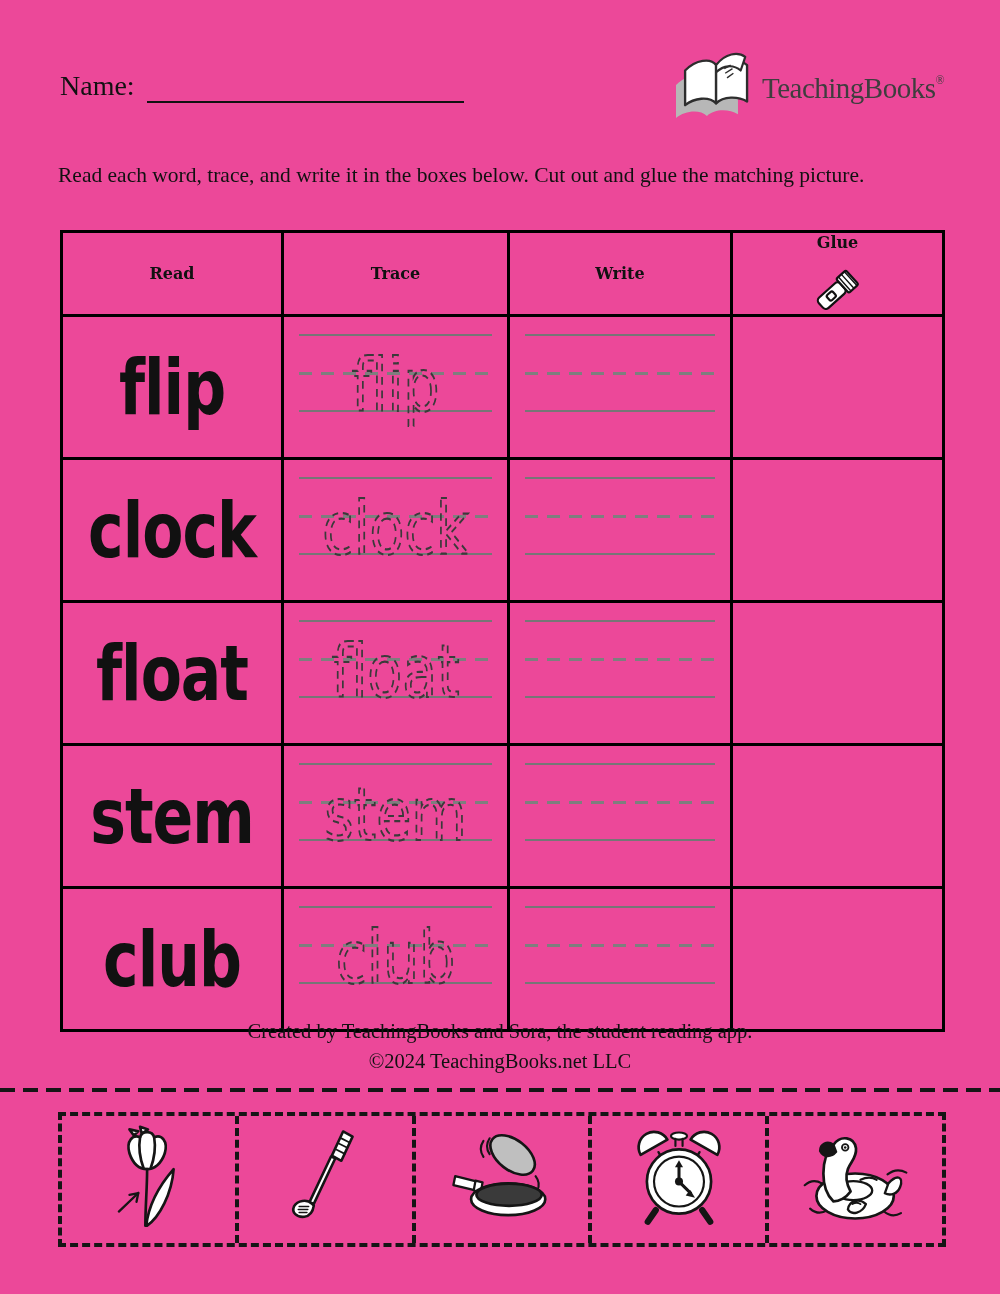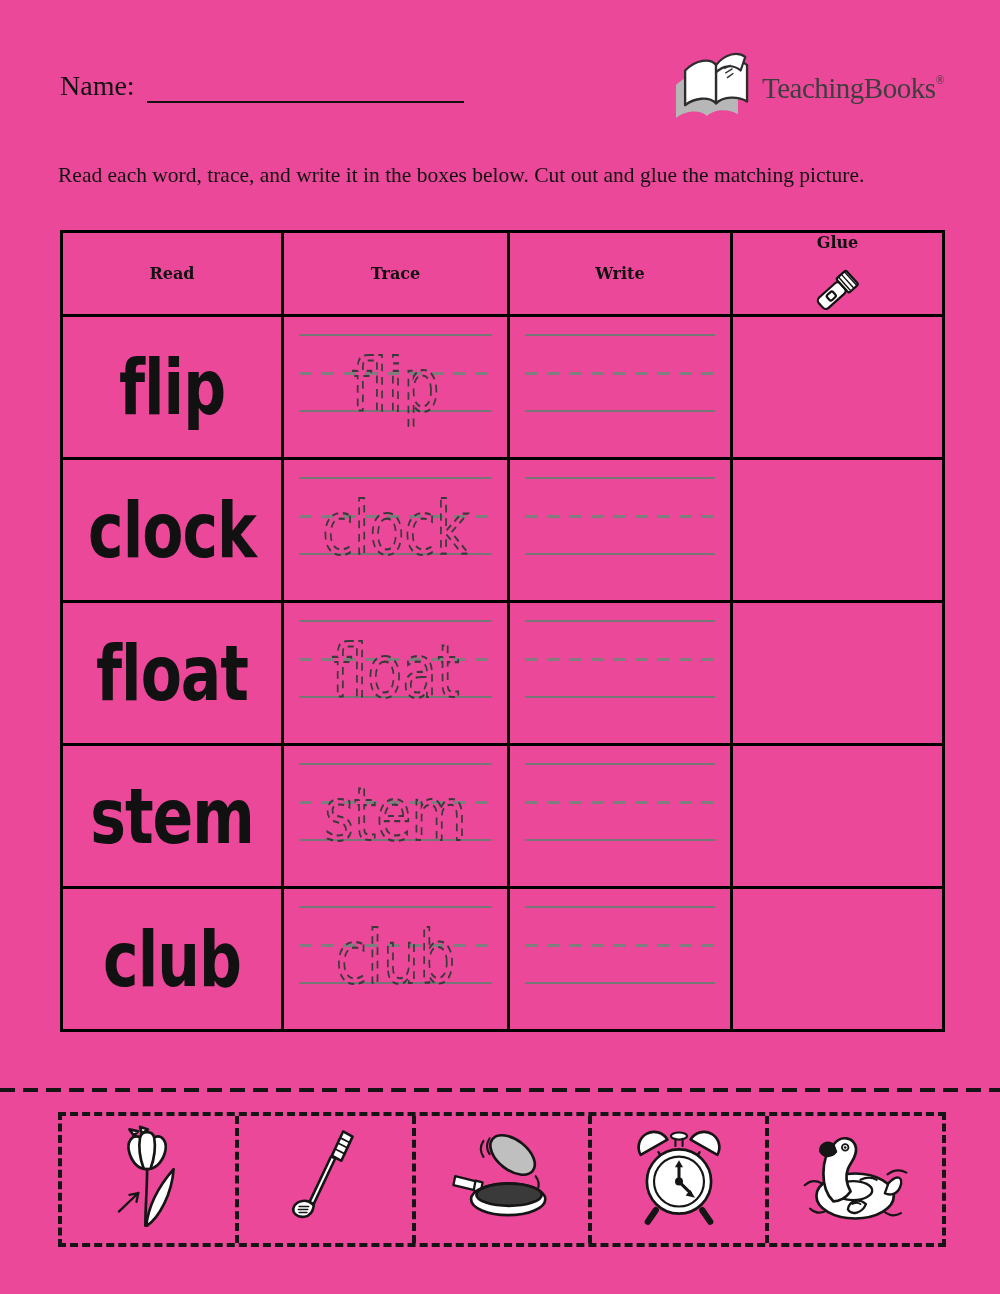--- a/index.html
+++ b/index.html
@@ -216,20 +216,24 @@
           <div class="gl top"></div>
           <div class="gl mid"></div>
           <div class="gl bot"></div>
         </div>
           </td>
         <td></td>
       </tr>
     </tbody>
   </table>
 
+  <div class="credit">
+    <div>Created by TeachingBooks and Sora, the student reading app.</div>
+    <div>©2024 TeachingBooks.net LLC</div>
+  </div>
 
   <div class="cut-line"></div>
 
   <div class="strip">
 
     <div class="cut-cell">
       <span>
         <svg width="118" height="106" viewBox="0 0 130 120">
           <g class="pic">
             <path d="M49,12 L44,5 L54,7 Z" fill="#fff"></path>

